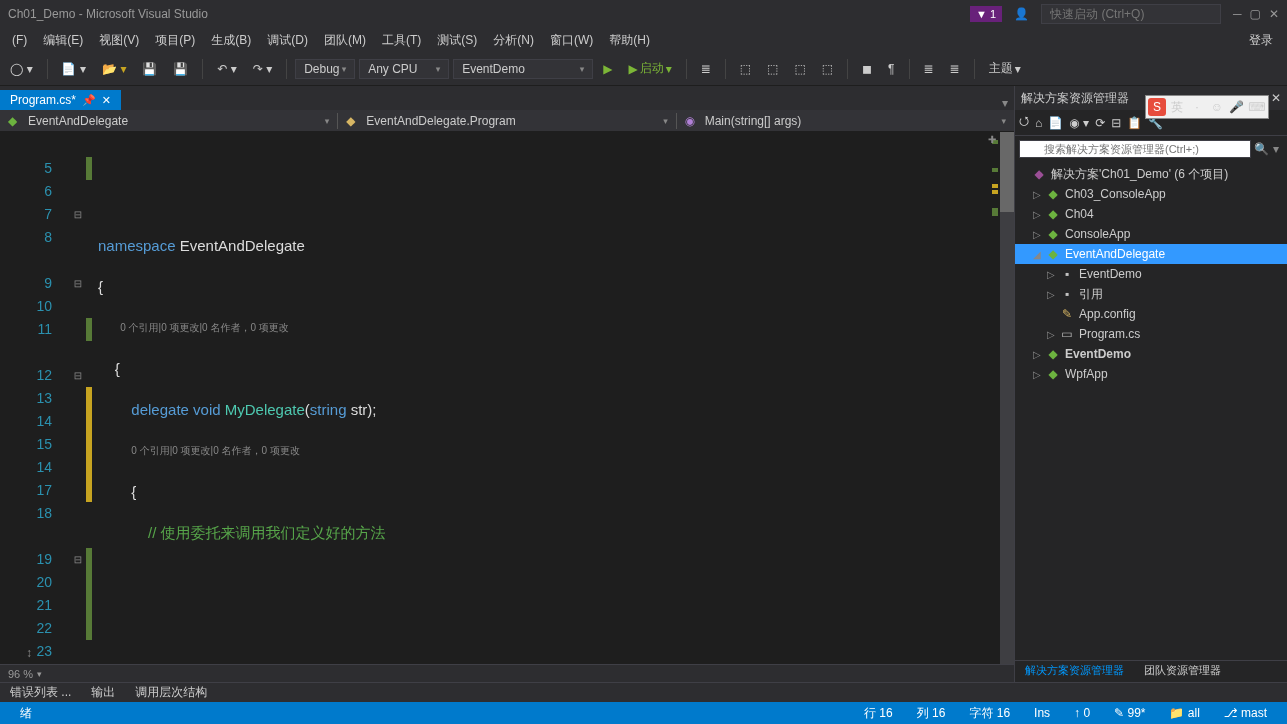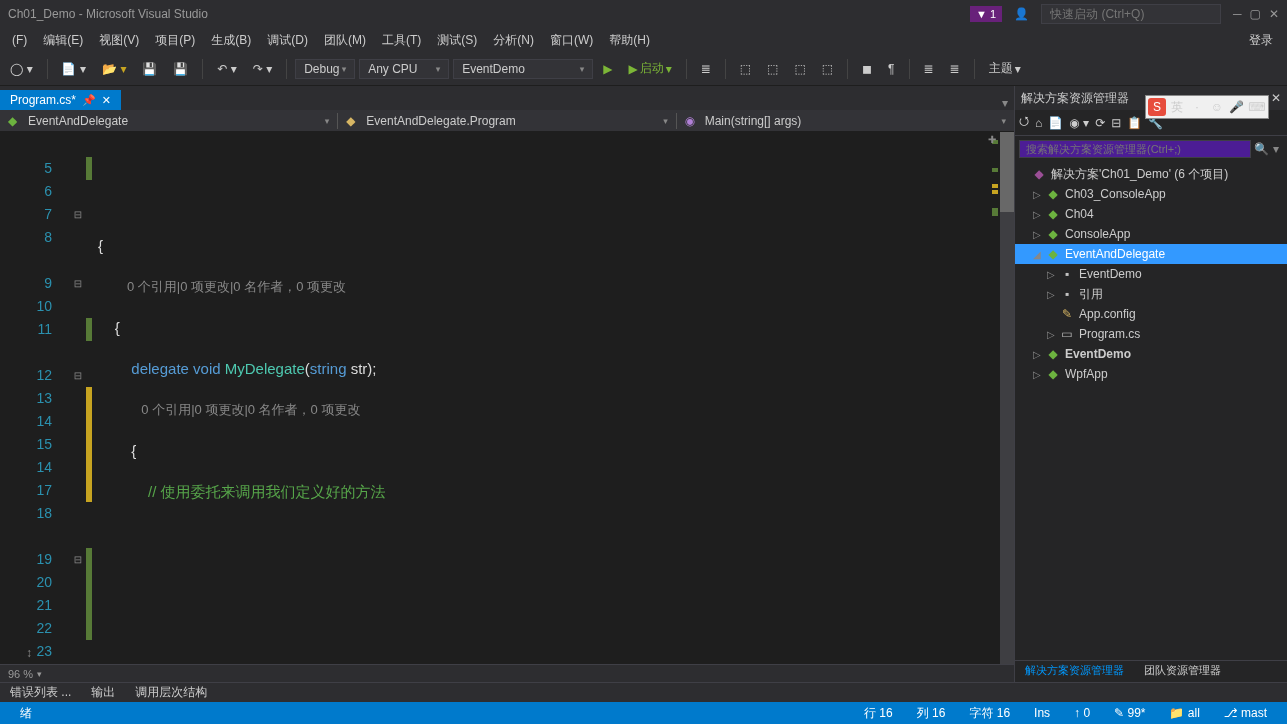--- a/index.html
+++ b/index.html
@@ -41,40 +41,40 @@
     .gutter-line { height: 23px; line-height: 23px; }
     .fold-gutter { width: 16px; background: #1e1e1e; padding-top: 2px; }
     .fold-mark { height: 23px; line-height: 23px; color: #888; font-size: 10px; text-align: center; }
     .marker-gutter { width: 8px; background: #1e1e1e; padding-top: 2px; }
     .marker { height: 23px; }
     .marker.green { background: #577a37; width: 6px; }
     .marker.yellow { background: #c7a421; width: 6px; }
     
     .code-text { flex: 1; font-family: Consolas, monospace; font-size: 15px; padding-top: 2px; padding-left: 4px; white-space: pre; color: #dcdcdc; }
     .code-line { height: 23px; line-height: 23px; }
-    .codelens { font-size: 13px; color: #888; font-family: "Microsoft YaHei", sans-serif; }
+    .codelens { font-size: 10px; color: #888; font-family: "Microsoft YaHei", sans-serif; }
     .kw { color: #569cd6; }
     .type { color: #4ec9b0; }
     .comment { color: #57a64a; }
     
     .editor-scrollbar { position: absolute; right: 0; top: 0; width: 14px; height: 100%; background: #3e3e42; }
     .scroll-thumb { position: absolute; right: 0; top: 0; width: 14px; height: 80px; background: #686868; }
     .scroll-marks { position: absolute; right: 14px; width: 8px; }
     .sm { position: absolute; width: 6px; height: 4px; }
     .sm.green { background: #577a37; }
     .sm.yellow { background: #c7a421; }
     
     .zoom-strip { height: 18px; background: #2d2d30; display: flex; align-items: center; padding: 0 8px; color: #999; font-size: 11px; border-top: 1px solid #3f3f46; }
     .zoom-dd { display: flex; align-items: center; gap: 4px; }
     
     .sidebar { width: 273px; background: #252526; display: flex; flex-direction: column; border-left: 1px solid #3f3f46; }
     .sidebar-header { height: 24px; background: #2d2d30; display: flex; align-items: center; padding: 0 6px; color: #ccc; font-size: 12px; }
     .sidebar-toolbar { height: 26px; display: flex; align-items: center; padding: 0 4px; gap: 6px; border-bottom: 1px solid #3f3f46; }
     .sidebar-search-row { height: 26px; display: flex; align-items: center; padding: 0 4px; }
-    .sidebar-search { flex: 1; background: #4c1d95; border: 1px solid #3f3f46; padding: 2px 6px; color: #888; font-size: 11px; }
+    .sidebar-search { flex: 1; background: #ffffff; border: 1px solid #3f3f46; padding: 2px 24px; color: #888; font-size: 11px; }
     .tree { flex: 1; overflow: auto; padding: 2px 0; }
     .tree-node { display: flex; align-items: center; height: 20px; padding: 0 4px; color: #ccc; font-size: 12px; cursor: pointer; }
     .tree-node.selected { background: #3399ff; color: white; }
     .tree-node .expander { width: 12px; font-size: 10px; color: #888; }
     .tree-node .node-icon { width: 16px; height: 14px; display: inline-flex; align-items: center; justify-content: center; margin-right: 4px; }
     .bold { font-weight: bold; }
     .tree-icon-vs { color: #9b4f96; }
     .tree-icon-cs { color: #6cb33f; }
     .tree-icon-ref { color: #c1c1c1; }
     .tree-icon-config { color: #d7b664; }
@@ -276,20 +276,21 @@
         <div class="marker green"></div>
           <div class="marker green"></div>
           <div class="marker green"></div>
           <div class="marker green"></div>
         <div class="marker"></div>
           <div class="marker"></div>
       </div>
       <div class="code-text">
 <div class="code-line"></div>
 <div class="code-line"></div>
+<div class="code-line"><span class="kw">namespace</span><span> EventAndDelegate</span></div>
 <div class="code-line"><span>{</span></div>
 <div class="code-line codelens">        <span>0 个引用|0 项更改|0 名作者，0 项更改</span></div>
 <div class="code-line"><span>    {</span></div>
 <div class="code-line"><span class="kw">        delegate void</span><span> </span><span class="type">MyDelegate</span><span>(</span><span class="kw">string</span><span> str);</span></div>
 <div class="code-line codelens">            <span>0 个引用|0 项更改|0 名作者，0 项更改</span></div>
 <div class="code-line"><span>        {</span></div>
 <div class="code-line"><span class="comment">            // 使用委托来调用我们定义好的方法</span></div>
 
 
 

